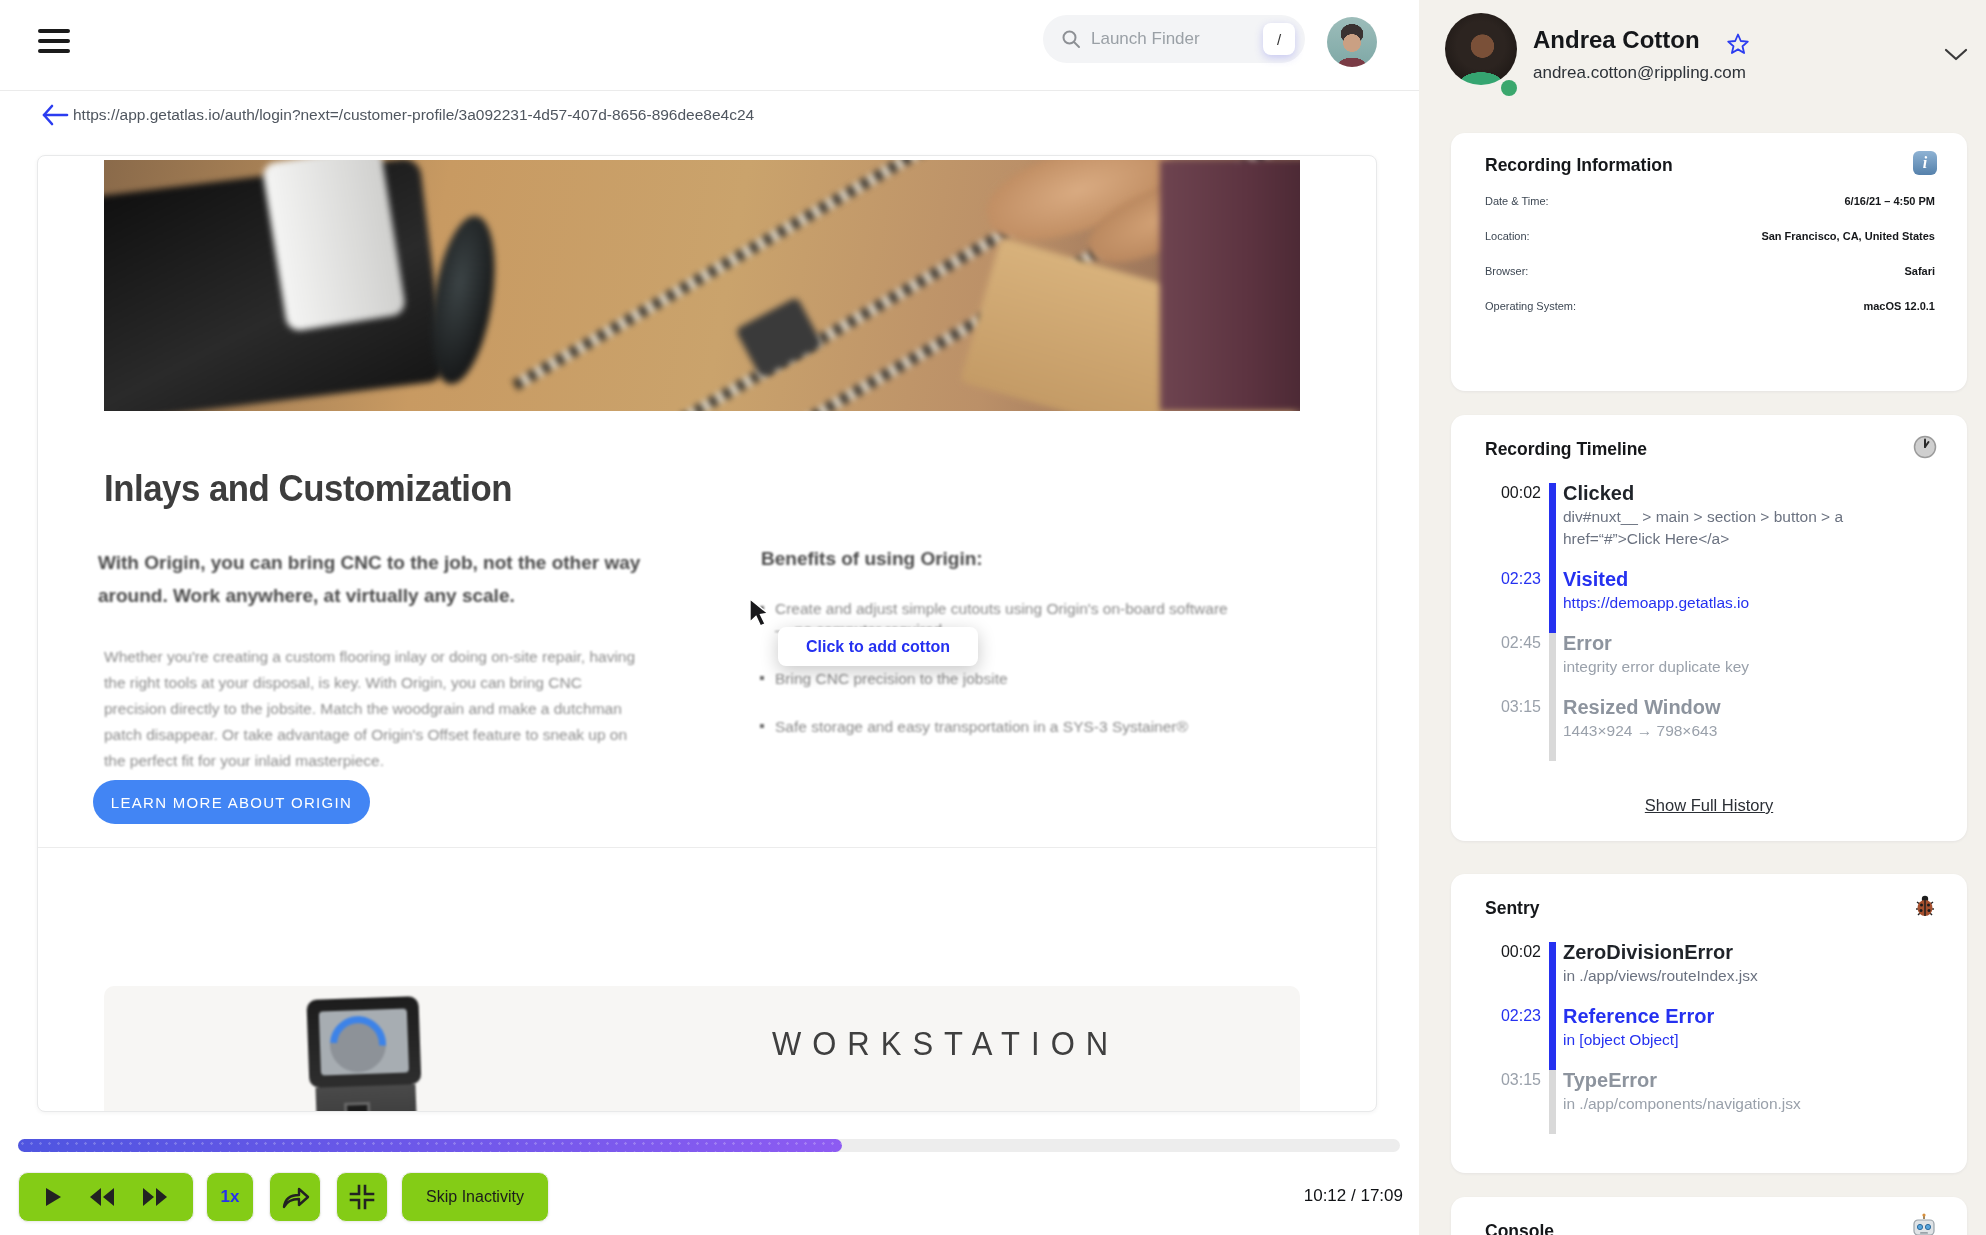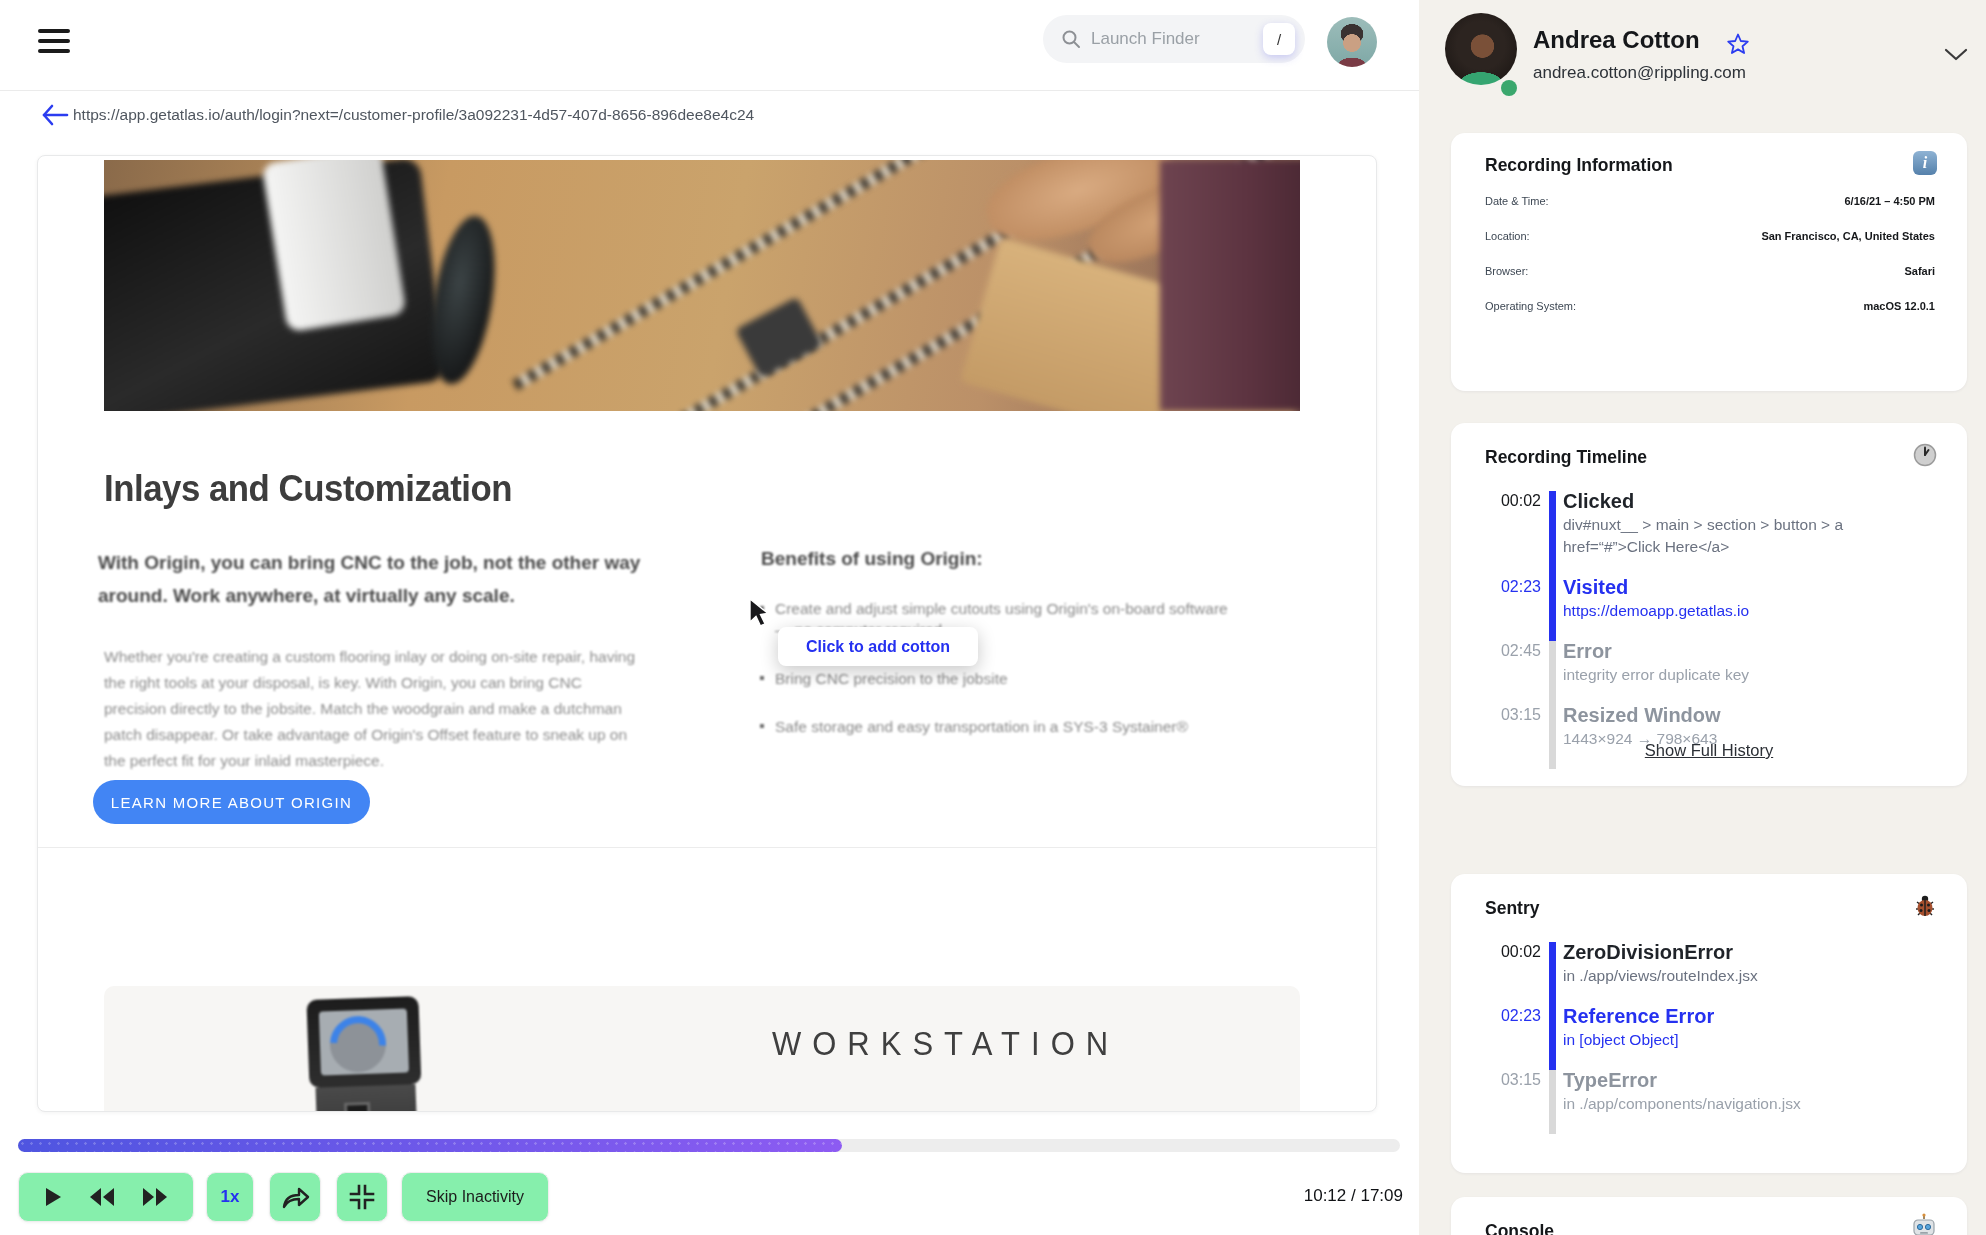--- a/index.html
+++ b/index.html
@@ -65,21 +65,21 @@
 
   
   .cursor { position:absolute; left:748px; top:598px; z-index:30; }
   .comment-tooltip { position:absolute; left:778px; top:627px; width:200px; height:39px; background:#fff; border-radius:8px; box-shadow:0 5px 18px rgba(0,0,0,.22); display:flex; align-items:center; justify-content:center; font-size:16px; font-weight:700; color:#2531f0; z-index:25; }
 
   
   .progress-track { position:absolute; left:18px; top:1139px; width:1382px; height:13px; background:#ededed; border-radius:7px; }
   .progress-fill { position:absolute; left:0; top:0; height:13px; border-radius:7px;
      background-image:radial-gradient(rgba(255,255,255,.22) 1px, transparent 1.5px), linear-gradient(90deg,#4f55e0,#8d5bf2);
      background-size:9px 9px, 100% 100%; }
-  .ctrl { position:absolute; top:1172px; height:50px; background:#86efac; border:1px solid #eeeeee; border-radius:10px; box-shadow:0 1px 3px rgba(0,0,0,.05); display:flex; align-items:center; justify-content:center; cursor:pointer; }
+  .ctrl { position:absolute; top:1172px; height:50px; background:#84cc16; border:1px solid #eeeeee; border-radius:10px; box-shadow:0 1px 3px rgba(0,0,0,.05); display:flex; align-items:center; justify-content:center; cursor:pointer; }
   .ctrl-group { left:18px; width:176px; justify-content:space-around; padding:0 12px; }
   .ctrl-speed { left:206px; width:48px; font-size:17px; font-weight:700; color:#2531f0; }
   .ctrl-share { left:269px; width:52px; }
   .ctrl-resize{ left:336px; width:52px; }
   .ctrl-skip  { left:401px; width:148px; font-size:16px; color:#1c1c1c; }
   .icon-btn { display:flex; align-items:center; justify-content:center; cursor:pointer; }
   .time-display { position:absolute; left:1203px; top:1186px; width:200px; text-align:right; font-size:17px; color:#101215; }
 
   
   .sidebar { position:absolute; left:1419px; top:0; width:567px; height:1235px; background:#f3f1ec; }
@@ -99,21 +99,21 @@
   .card-title { position:absolute; left:34px; font-size:17.5px; font-weight:700; color:#15171a; }
   .card-icon { position:absolute; right:30px; }
 
   .info-card { top:133px; height:258px; }
   .info-rows { position:absolute; left:34px; right:32px; top:62px; }
   .info-row { display:flex; justify-content:space-between; margin-bottom:23px; font-size:11px; }
   .info-label { color:#3d4753; }
   .info-value { color:#15171a; font-weight:700; text-align:right; }
   .emoji-info { width:24px; height:24px; border-radius:6px; background:linear-gradient(180deg,#8fb3d4,#5581ab); display:flex; align-items:center; justify-content:center; color:#fff; font-family:"Liberation Serif",serif; font-style:italic; font-weight:700; font-size:16px; }
 
-  .timeline-card { top:415px; height:363px;margin-top:8px; }
+  .timeline-card { top:415px; height:426px; }
   .sentry-card { top:874px; height:299px; }
   .console-card { top:1197px; height:120px; }
 
   .ev-rows { position:absolute; left:34px; right:24px; top:68px; }
   .ev-row { display:grid; grid-template-columns:56px 22px 1fr; }
   .ev-time { font-size:16px; text-align:right; padding-top:1px; }
   .ev-bar { justify-self:center; width:7px; }
   .ev-content { padding-bottom:19px; }
   .ev-title { font-size:20px; font-weight:700; line-height:21px; }
   .ev-detail { font-size:15.5px; line-height:22px; margin-top:2px; }

